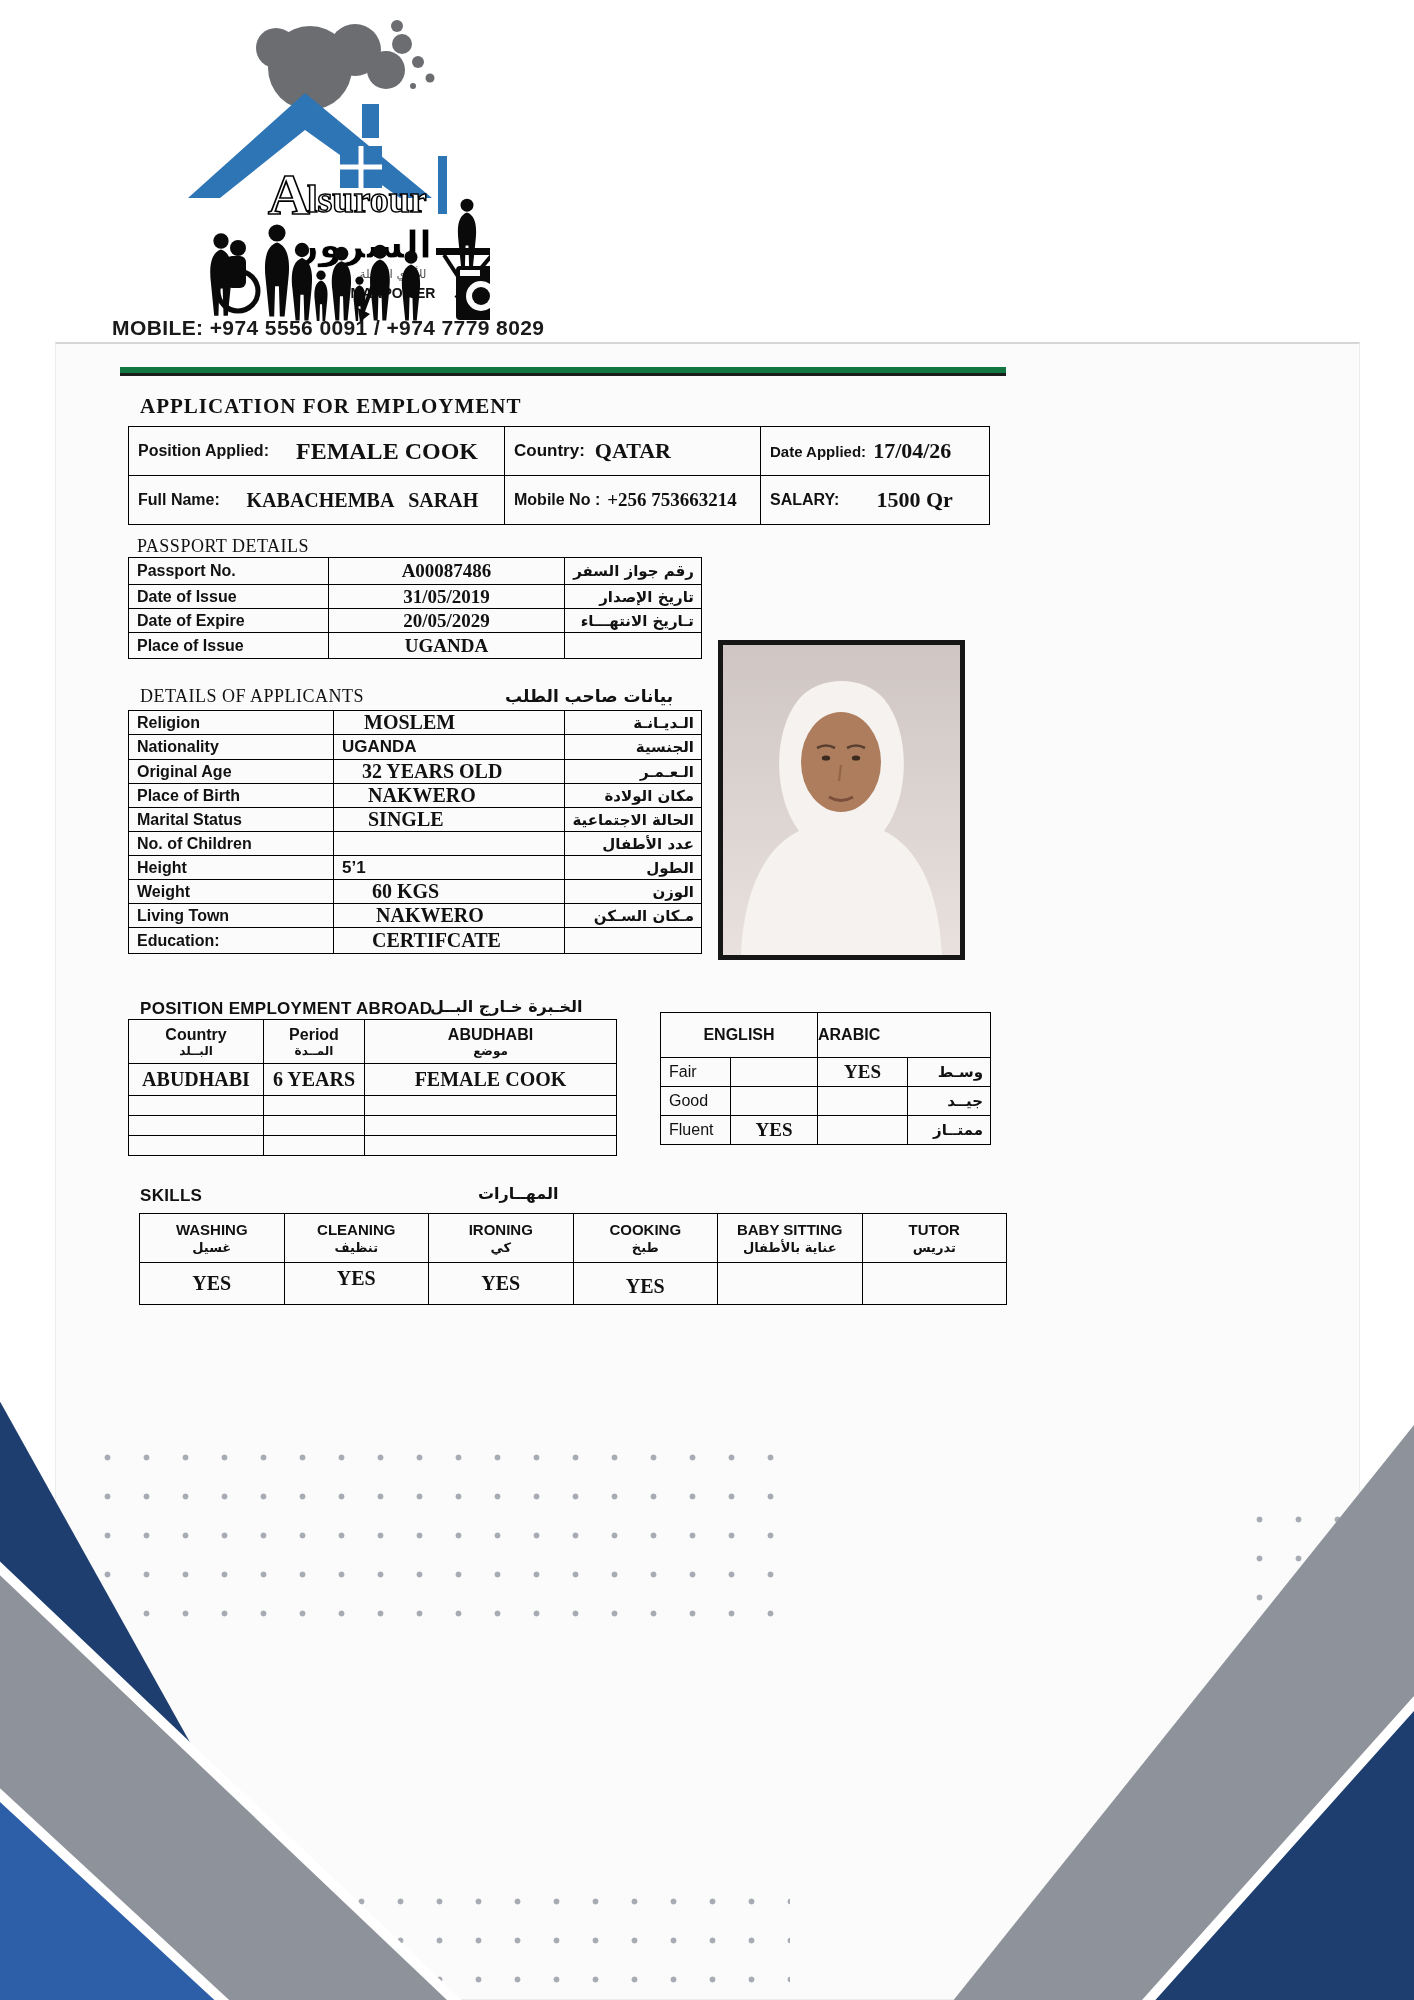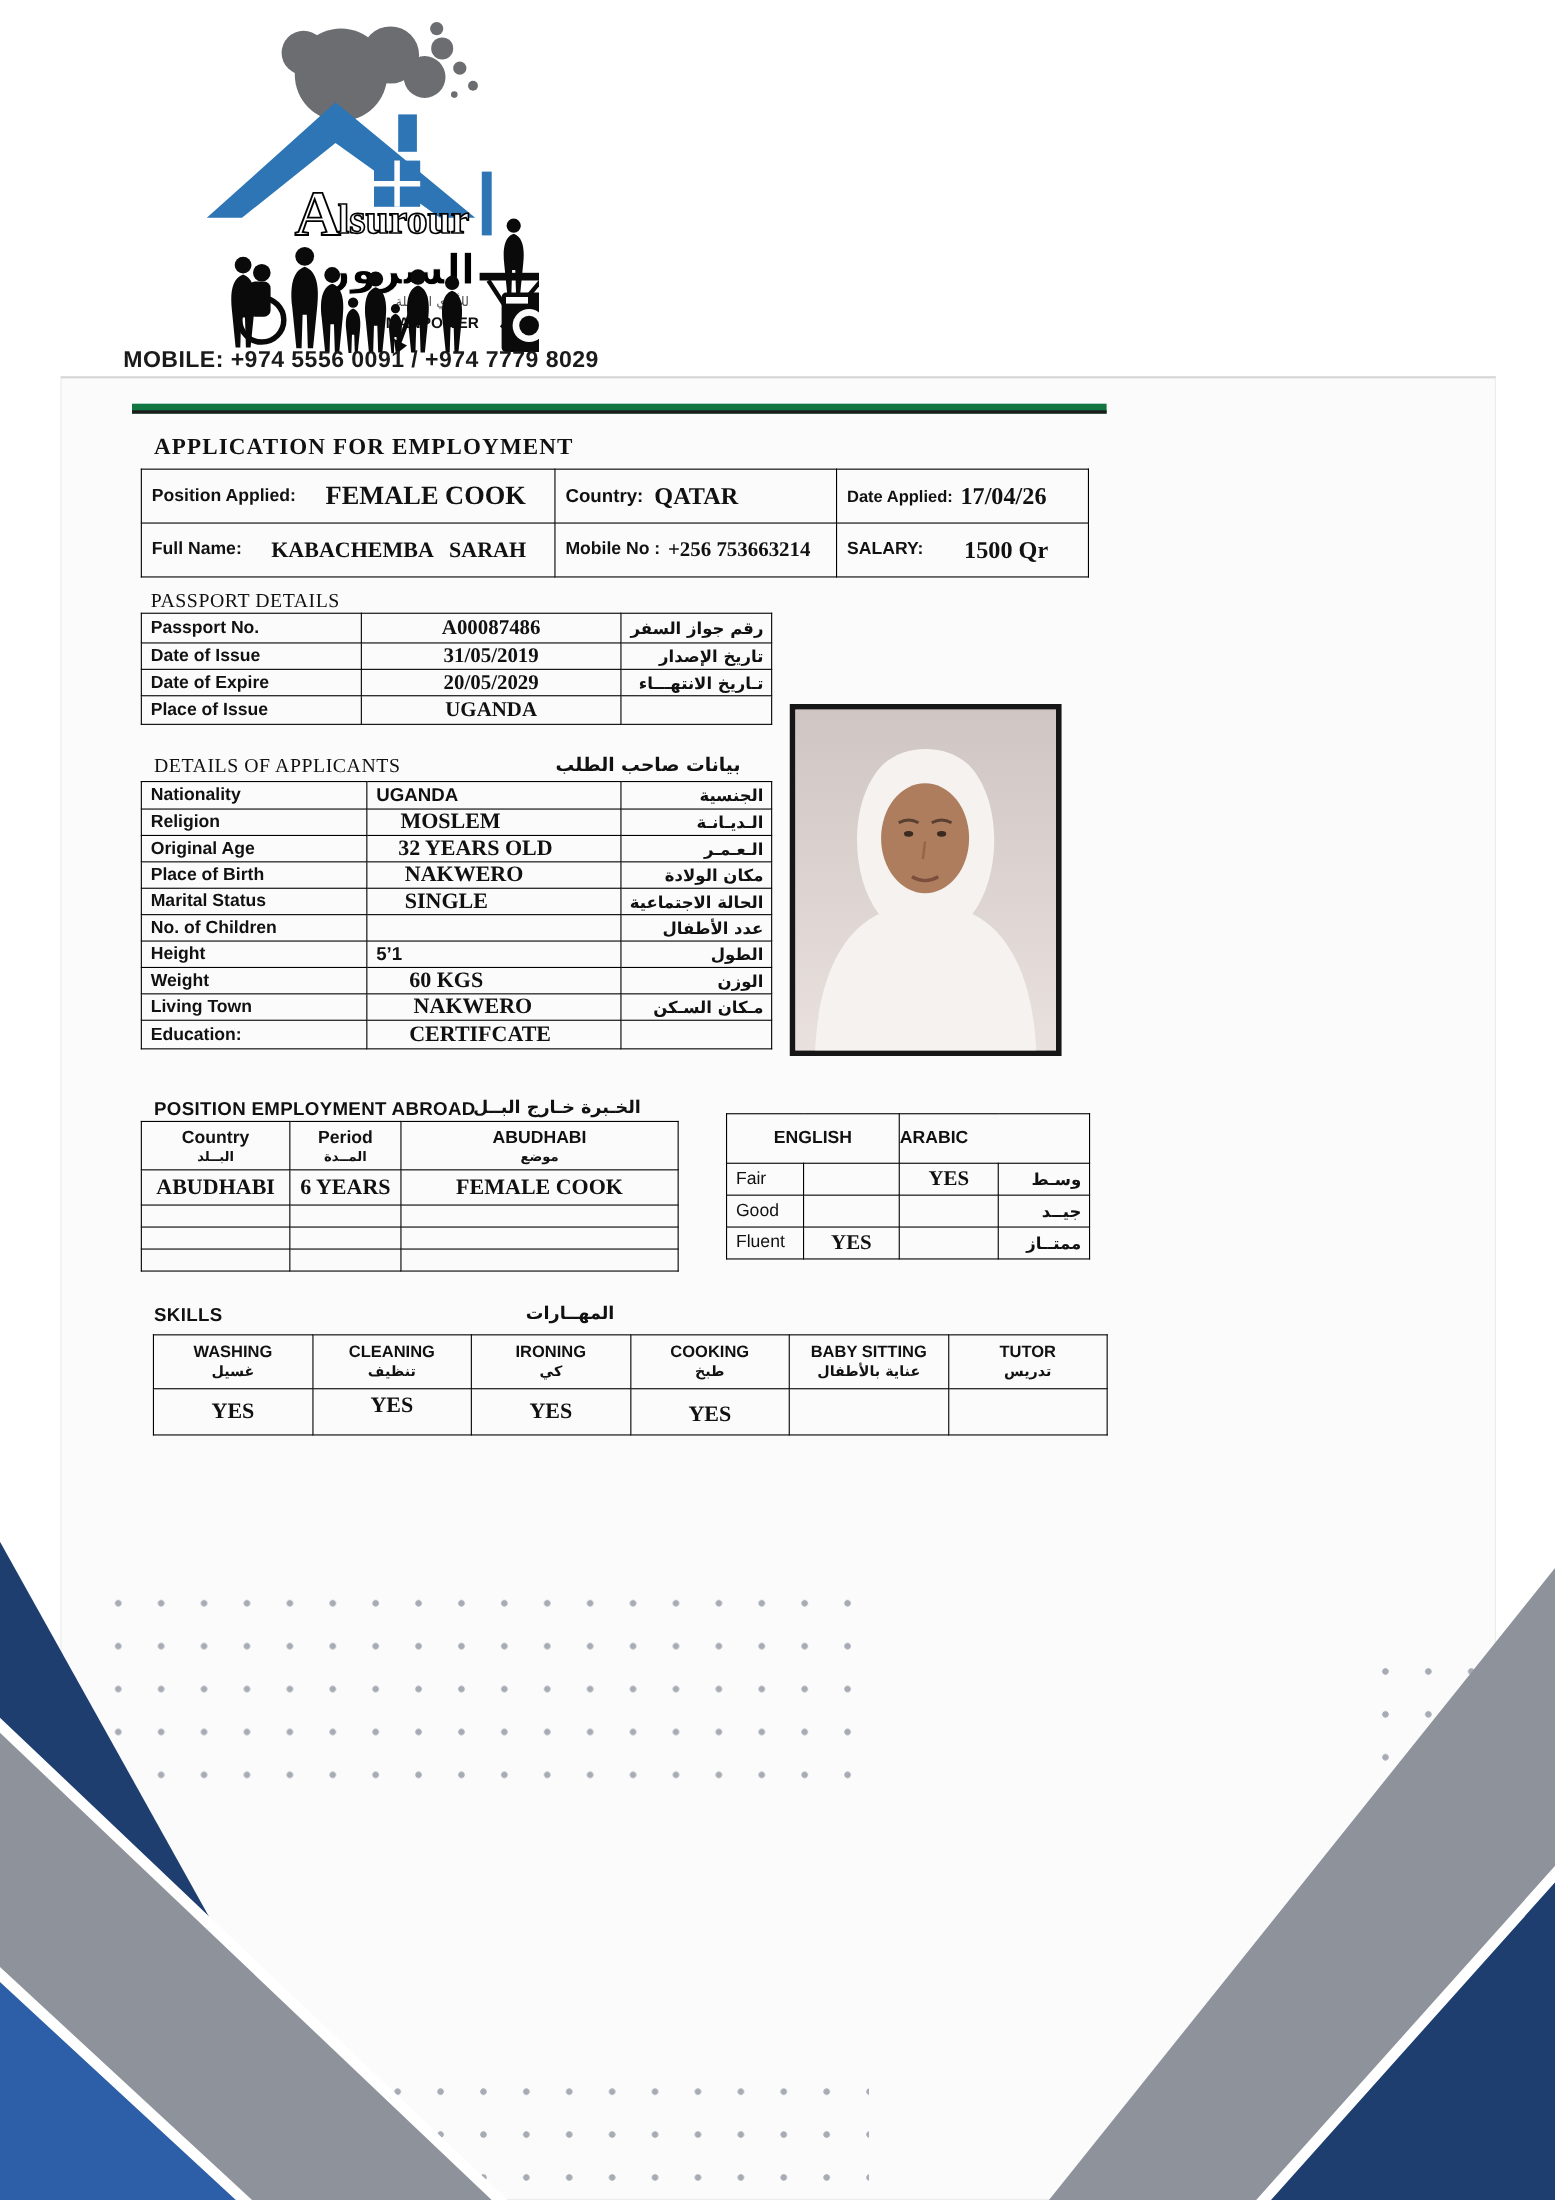--- a/index.html
+++ b/index.html
@@ -266,29 +266,29 @@
   <div class="abs h-sec" style="left:140px; top:686px;">DETAILS OF APPLICANTS</div>
   <div class="abs h-ar ar" style="left:505px; top:686px;">بيانات صاحب الطلب</div>
 
   <table class="abs" style="left:128px; top:710px; width:573px;">
     <colgroup>
         <col style="width:205px">
         <col style="width:231px">
         <col style="width:137px">
       </colgroup>
     <tbody>
-        <tr style="height:25px">
+        <tr style="height:24px">
+      <td class="lab">Religion</td>
+      <td class="dval" style="padding-left:30px;">MOSLEM</td>
+      <td class="arc">الـديـانـة</td>
+    </tr>
+    <tr style="height:25px">
       <td class="lab">Nationality</td>
       <td class="dval" style="font-family:'Liberation Sans',sans-serif; font-size:17px; padding-left:8px;">UGANDA</td>
       <td class="arc">الجنسية</td>
-    </tr>
-    <tr style="height:24px">
-      <td class="lab">Religion</td>
-      <td class="dval" style="padding-left:30px;">MOSLEM</td>
-      <td class="arc">الـديـانـة</td>
     </tr>
     <tr style="height:24px">
       <td class="lab">Original Age</td>
       <td class="dval" style="padding-left:28px;">32 YEARS OLD</td>
       <td class="arc">الـعـمـر</td>
     </tr>
     <tr style="height:24px">
       <td class="lab">Place of Birth</td>
       <td class="dval" style="padding-left:34px;">NAKWERO</td>
       <td class="arc">مكان الولادة</td>

